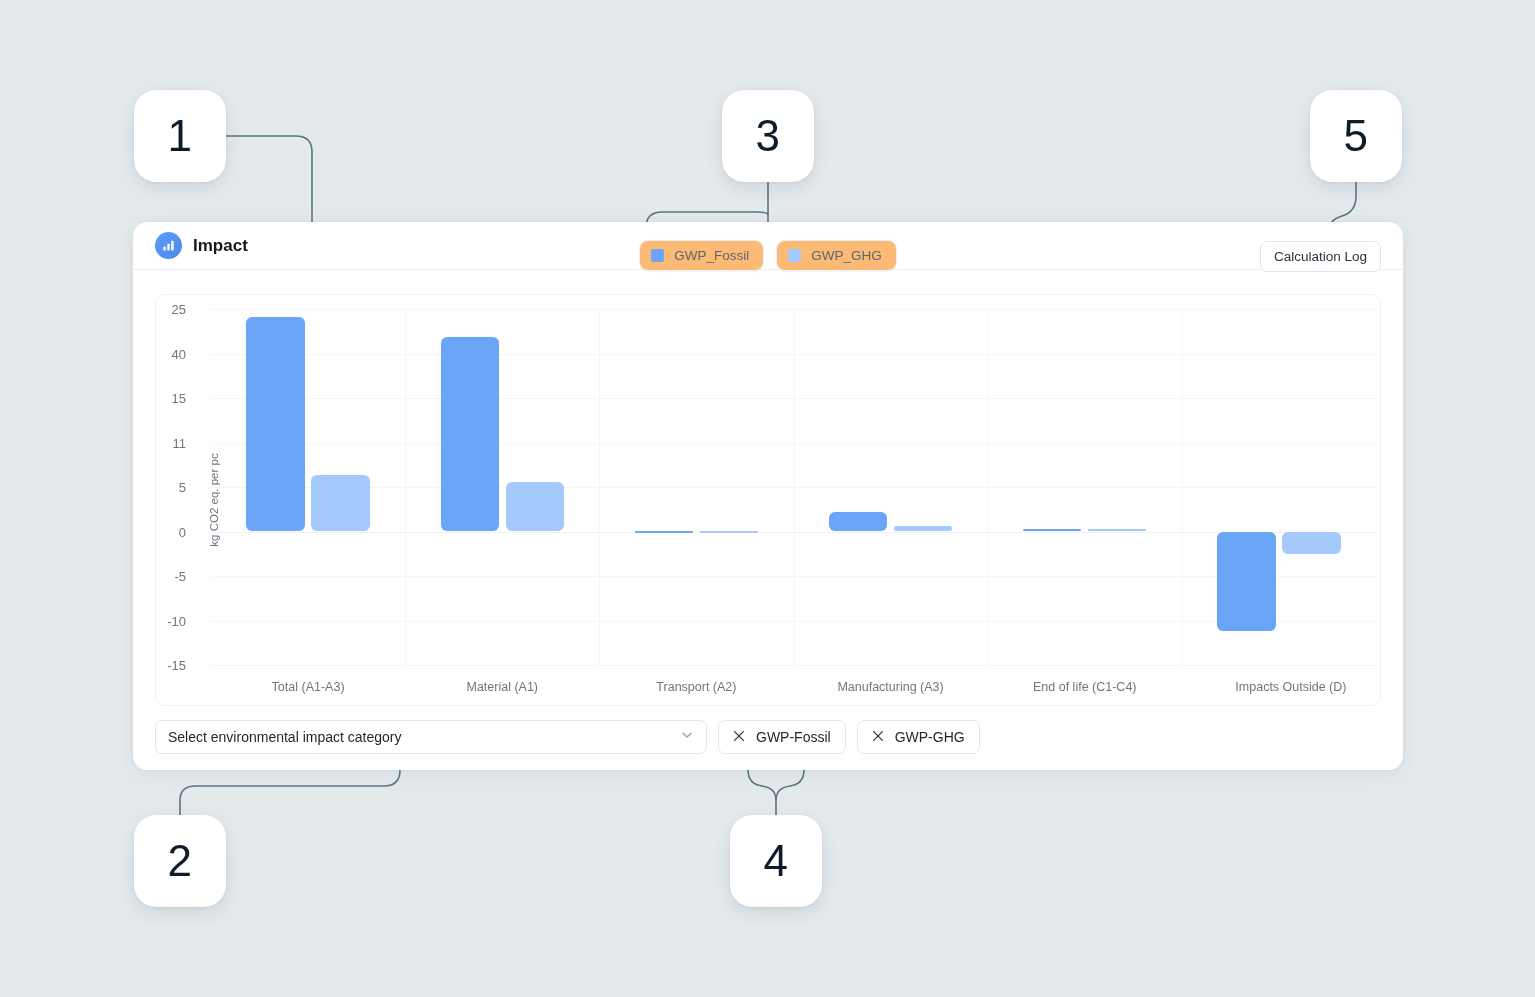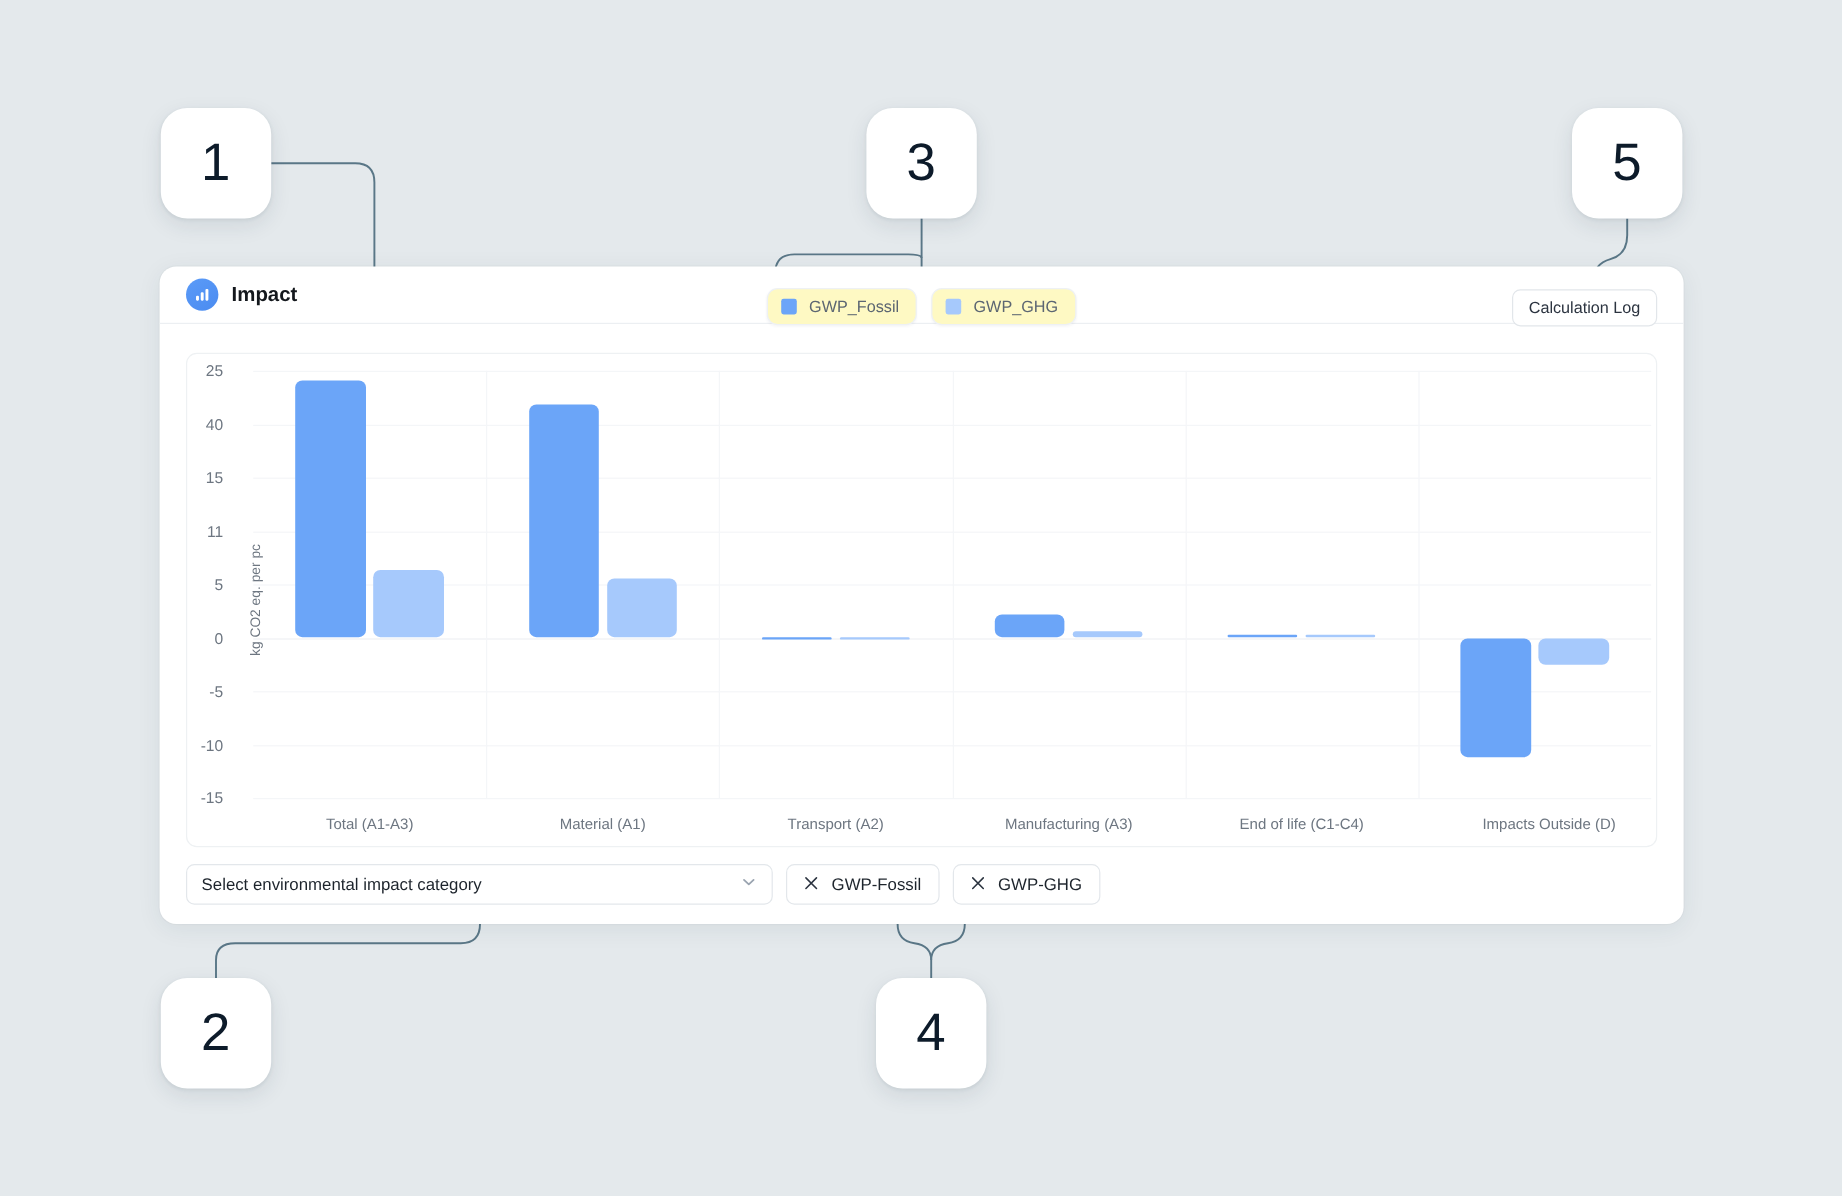--- a/index.html
+++ b/index.html
@@ -60,21 +60,21 @@
   .card-title { font-size: 17px; font-weight: bold; color: #14181d; }
 
   .legend-wrap {
     position: absolute; left: 0; right: 0; top: 0; height: 66px;
     display: flex; align-items: center; justify-content: center; gap: 12px;
     pointer-events: none;
   }
   .legend-pill {
     pointer-events: auto;
     display: flex; align-items: center; gap: 10px;
-    background: #fef9c3;
+    background: #fdba74;
     border: 1px solid #eef1f4;
     border-radius: 9px;
     padding: 7px 14px 7px 11px;
     box-shadow: 0 1px 2px rgba(20,40,60,.035);
   }
   .legend-swatch { width: 13px; height: 13px; border-radius: 2px; flex: none; }
   .legend-label { font-size: 13.5px; color: #5c6672; }
 
   #calc-log-btn {
     position: absolute; right: 22px; top: 19px;
@@ -123,21 +123,21 @@
     font-size: 12.5px; color: #6d7681; white-space: nowrap;
   }
   .bar { position: absolute; border-radius: 6px; }
 
   
   #footer {
     position: absolute; left: 22px; bottom: 16px;
     display: flex; align-items: center; gap: 11px;
   }
   #select-category {
-    width: 489px; height: 34px;
+    width: 552px; height: 34px;
     border: 1px solid #e3e7eb; border-radius: 7px;
     background: #fff;
     display: flex; align-items: center; justify-content: space-between;
     padding: 0 12px;
     cursor: pointer;
   }
   #select-category .sel-text { font-size: 14px; color: #1d242c; }
   .chip {
     height: 34px;
     border: 1px solid #e3e7eb; border-radius: 7px;

